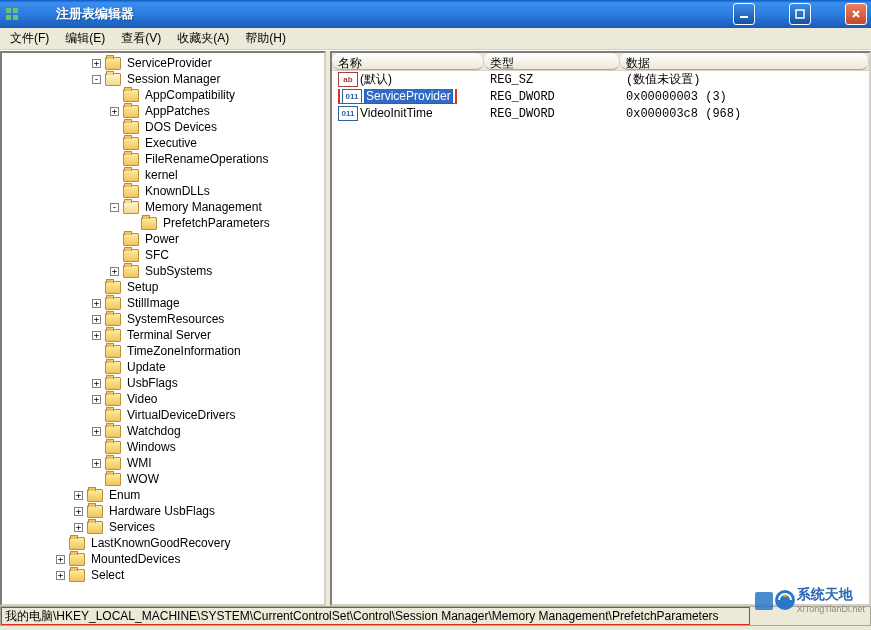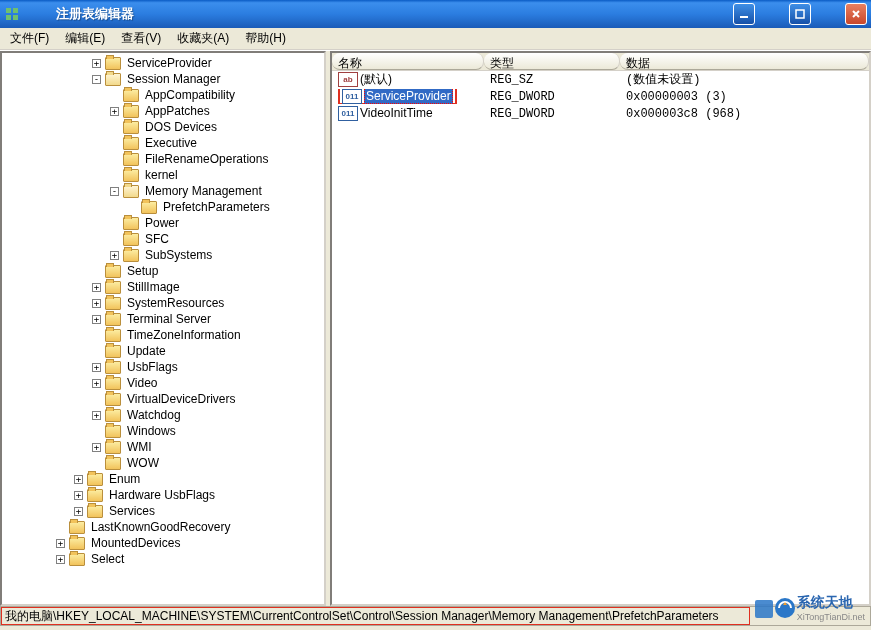--- a/index.html
+++ b/index.html
@@ -39,21 +39,21 @@
 .list-cell { padding: 0 6px; font-family: "Courier New", "SimSun", monospace; font-size: 12px; overflow: hidden; white-space: nowrap; }
 .list-row.selected .list-cell.name-cell .selbg { background: #316ac5; color: #fff; padding: 0 1px; border: 1px dotted #f00; }
 .value-icon { width: 20px; height: 15px; display: inline-flex; align-items: center; justify-content: center; margin-right: 2px; vertical-align: middle; }
 .sz-icon { background: #fff; border: 1px solid #a04040; color: #a04040; font-size: 8px; font-weight: bold; line-height: 8px; }
 .dw-icon { background: #fff; border: 1px solid #3060a0; color: #3060a0; font-size: 8px; font-weight: bold; line-height: 8px; }
 .highlight-box { border: 2px solid #e03020; padding: 0 2px; }
 
 .statusbar { height: 20px; background: #ece9d8; border: 1px solid #aca899; display: flex; align-items: center; padding: 0 4px; font-family: "Courier New","SimSun", monospace; font-size: 11px; position: relative; }
 .status-highlight { border: 1px solid #e03020; position: absolute; left: 0; right: 120px; top: 0; bottom: 0; pointer-events: none; }
 
-.watermark { position: absolute; right: 6px; bottom: 4px; display: flex; align-items: center; pointer-events: none; }
+.watermark { position: absolute; right: 6px; bottom: 12px; display: flex; align-items: center; pointer-events: none; }
 .watermark .wm-text { color: #2a66b0; font-size: 14px; font-weight: bold; }
 .watermark .wm-sub { color: #888; font-size: 9px; }
 
 .col-name { width: 152px; }
 .col-type { width: 136px; }
 .col-data { flex: 1; }
 
 .indent { display: inline-block; }
 </style>
 </head>
@@ -140,20 +140,26 @@
           <span class="tree-label">FileRenameOperations</span>
         </div>
         <div class="tree-row">
           <span class="indent" style="width: 108px;"></span>
           <span class="tree-spacer"></span>
           <span class="folder-icon folder-closed"></span>
           <span class="tree-label">kernel</span>
         </div>
         <div class="tree-row">
           <span class="indent" style="width: 108px;"></span>
+          <span class="tree-spacer"></span>
+          <span class="folder-icon folder-closed"></span>
+          <span class="tree-label">KnownDLLs</span>
+        </div>
+        <div class="tree-row">
+          <span class="indent" style="width: 108px;"></span>
           <span class="tree-toggle">-</span>
           <span class="folder-icon folder-open"></span>
           <span class="tree-label">Memory Management</span>
         </div>
         <div class="tree-row">
           <span class="indent" style="width: 126px;"></span>
           <span class="tree-spacer"></span>
           <span class="folder-icon folder-closed"></span>
           <span class="tree-label">PrefetchParameters</span>
         </div>

